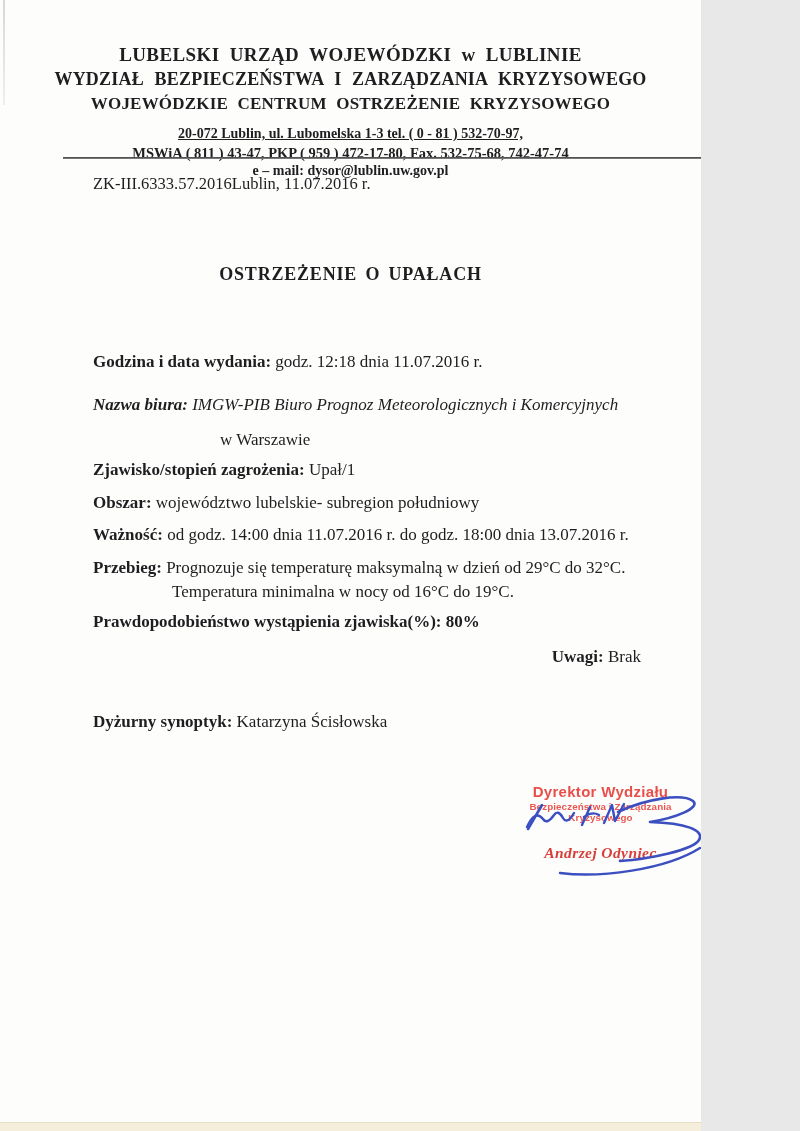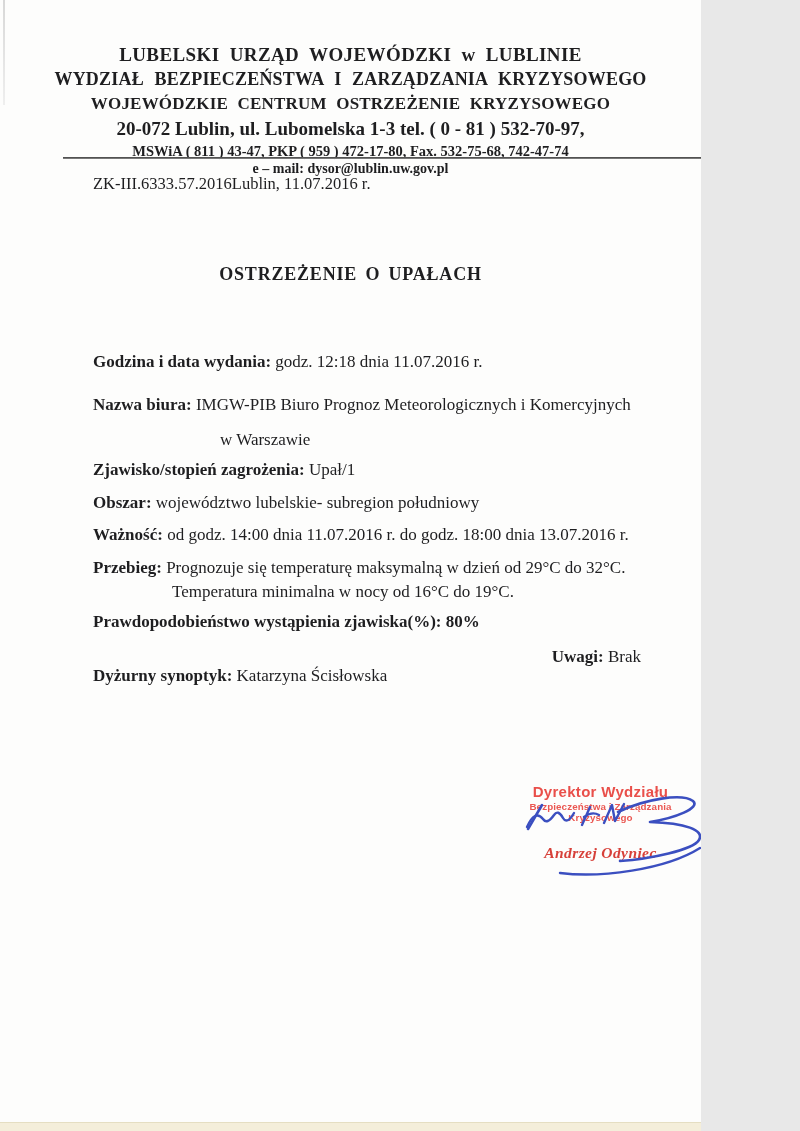--- a/index.html
+++ b/index.html
@@ -20,21 +20,21 @@
   }
   .scan-strip-bottom {
     position: absolute; left: 0; bottom: 0; width: 100%; height: 9px;
     background: #f4eeda; border-top: 1px solid #e5dec2;
   }
   
   .header { position: absolute; top: 44px; left: 0; width: 100%; text-align: center; font-weight: bold; }
   .h-line1 { font-size: 19px; word-spacing: 5px; letter-spacing: .4px; }
   .h-line2 { font-size: 18px; word-spacing: 6px; letter-spacing: .2px; margin-top: 3px; }
   .h-line3 { font-size: 17px; word-spacing: 5px; letter-spacing: .2px; margin-top: 4px; }
-  .h-line4 { font-size: 19px; margin-top: 4px; }
+  .h-line4 { font-size: 14px; margin-top: 12px; text-decoration: underline; }
   .h-line5 { font-size: 14.5px; margin-top: 3px; }
   .h-line6 { font-size: 14px;   margin-top: 1px; }
   .rule {
     position: absolute; top: 157px; left: 63px; width: 675px; height: 2px;
     background: linear-gradient(#3f3f3f, #8a8a8a);
   }
   
   .ref-row {
     position: absolute; top: 174px; left: 93px; right: 94px;
     display: flex; justify-content: flex-start; font-size: 16.5px;
@@ -43,30 +43,30 @@
   .doc-title {
     position: absolute; top: 264px; left: 0; width: 100%;
     text-align: center; font-size: 18px; font-weight: bold;
     letter-spacing: .8px; word-spacing: 3px;
   }
   
   .body-area { position: absolute; top: 0; left: 93px; right: 60px; font-size: 17px; }
   .field { position: absolute; left: 0; right: 0; white-space: nowrap; }
   .field .lbl { font-weight: bold; }
   .f1 { top: 352px; }
-  .f2 { top: 395px; }
+  .f2 { top: 395px; font-style: italic; }
   .f2c { top: 430px; left: 127px; }
   .f3 { top: 460px; }
   .f4 { top: 493px; }
   .f5 { top: 525px; }
   .f6 { top: 558px; }
   .f6c { top: 582px; left: 79px; }
   .f7 { top: 612px; font-weight: bold; }
   .f8 { top: 647px; text-align: right; }
-  .f9 { top: 666px; }
+  .f9 { top: 712px; }
   
   .stamp-block {
     position: absolute; top: 783px; left: 503px; width: 195px;
     text-align: center; color: #e8413b;
     font-family: "Liberation Sans", sans-serif;
   }
   .stamp-line1 { font-size: 15px; font-weight: bold; letter-spacing: .3px; opacity: .92; }
   .stamp-line2 { font-size: 9.8px; font-weight: bold; margin-top: 1px; letter-spacing: .1px; opacity: .88; }
   .stamp-name  {
     font-family: "Liberation Serif", serif; font-style: italic; font-weight: bold;

